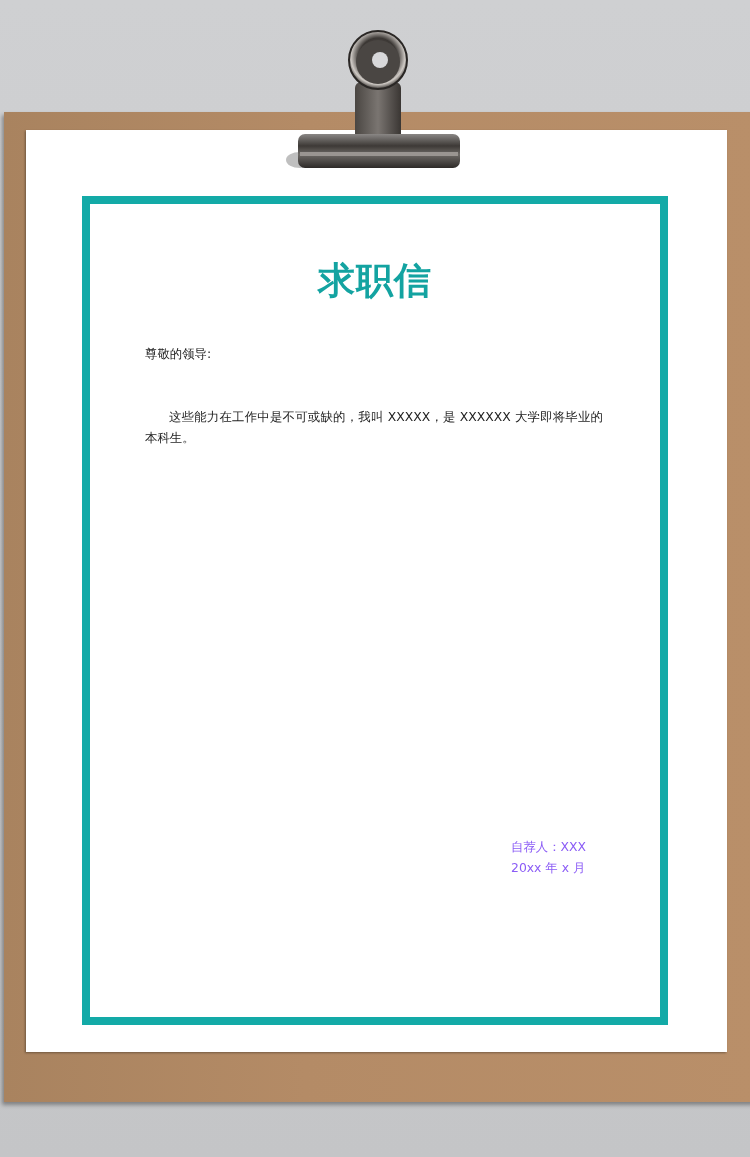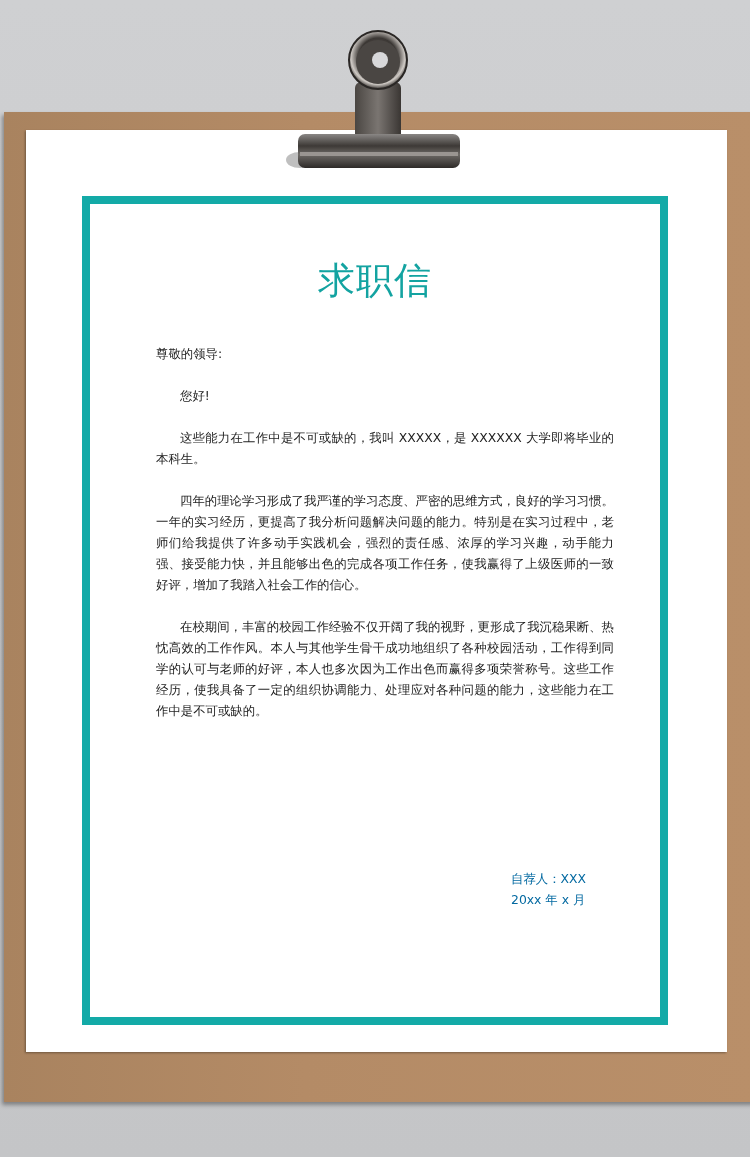--- a/index.html
+++ b/index.html
@@ -17,33 +17,33 @@
     position:absolute; left:26px; top:130px; width:701px; height:922px;
     background:#ffffff;
     box-shadow: -1px 1px 2px rgba(0,0,0,0.35);
   }
   .frame {
     position:absolute; left:82px; top:196px; width:570px; height:813px;
     border:8px solid #13aaa7;
   }
   .title {
     position:absolute; left:0; right:0; top:256px; text-align:center;
-    font-family:"DejaVu Serif", "Liberation Serif", serif; font-weight:normal;
+    font-family:"DejaVu Serif", "Liberation Serif", serif; font-weight:bold;
     font-size:37px; letter-spacing:1px; color:#13a3a1;
   }
   .letter {
     position:absolute; left:145px; width:458px; top:343px;
-    font-size:12.4px; color:#1d1d1d; line-height:21px;margin-left:11px;
+    font-size:12.4px; color:#1d1d1d; line-height:21px;
   }
   .letter p { margin:0; text-align:justify; }
   .ind { text-indent:24px; }
   .salutation { height:21px; }
   .gap { height:21px; }
   .signature {
-    position:absolute; left:511px; top:868px; font-size:12.4px; color:#0369a1; line-height:21px;
+    position:absolute; left:511px; top:836px; font-size:12.4px; color:#8b5cf6; line-height:21px;
   }
   
   .clip { position:absolute; left:0; top:0; }
 </style>
 </head>
 <body>
 
 <div class="board"></div>
 <div class="paper"></div>
 <div class="frame"></div>
@@ -75,27 +75,24 @@
   <circle cx="380" cy="60" r="8" fill="#d8d8da"></circle>
   <rect x="298" y="134" width="162" height="34" rx="7" fill="url(#metal)"></rect>
   <rect x="300" y="152" width="158" height="4" fill="#9a9591"></rect>
 </svg>
 
 <div class="title">求职信</div>
 
 <div class="letter">
   <p class="salutation">尊敬的领导:</p>
   <div class="gap"></div>
-  <p class="ind">您好!</p>
   <div class="gap"></div>
   <p class="ind">这些能力在工作中是不可或缺的，我叫 XXXXX，是 XXXXXX 大学即将毕业的本科生。</p>
   <div class="gap"></div>
-  <p class="ind">四年的理论学习形成了我严谨的学习态度、严密的思维方式，良好的学习习惯。一年的实习经历，更提高了我分析问题解决问题的能力。特别是在实习过程中，老师们给我提供了许多动手实践机会，强烈的责任感、浓厚的学习兴趣，动手能力强、接受能力快，并且能够出色的完成各项工作任务，使我赢得了上级医师的一致好评，增加了我踏入社会工作的信心。</p>
   <div class="gap"></div>
-  <p class="ind">在校期间，丰富的校园工作经验不仅开阔了我的视野，更形成了我沉稳果断、热忱高效的工作作风。本人与其他学生骨干成功地组织了各种校园活动，工作得到同学的认可与老师的好评，本人也多次因为工作出色而赢得多项荣誉称号。这些工作经历，使我具备了一定的组织协调能力、处理应对各种问题的能力，这些能力在工作中是不可或缺的。</p>
   <div class="gap"></div>
   <div class="gap"></div>
   <div class="gap"></div>
 </div>
 
 <div class="signature">
   <div>自荐人：XXX</div>
   <div>20xx 年 x 月</div>
 </div>
 

